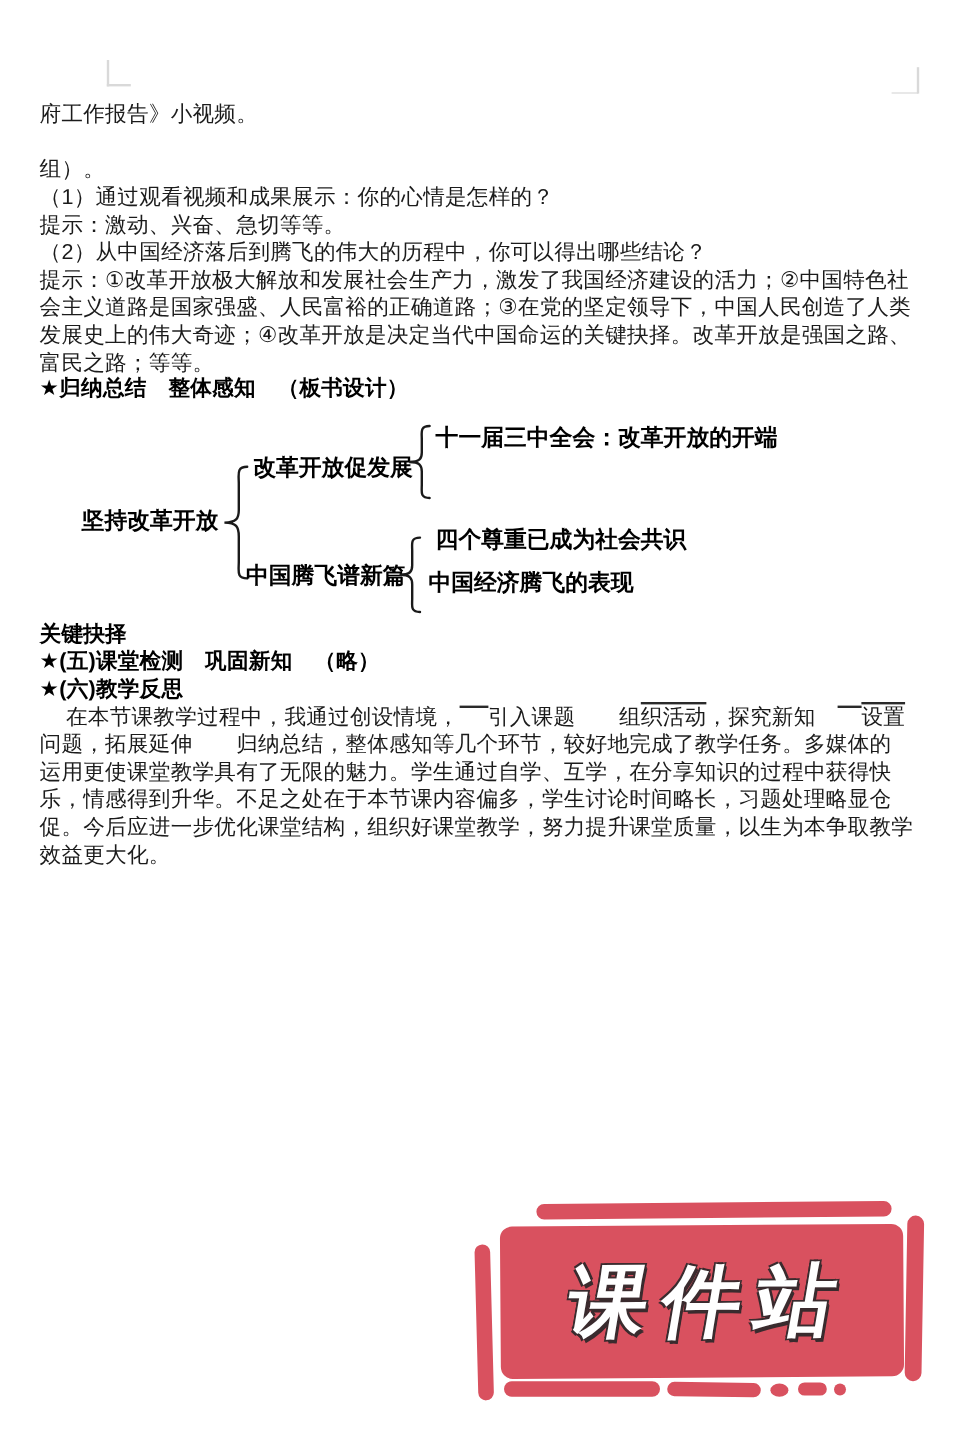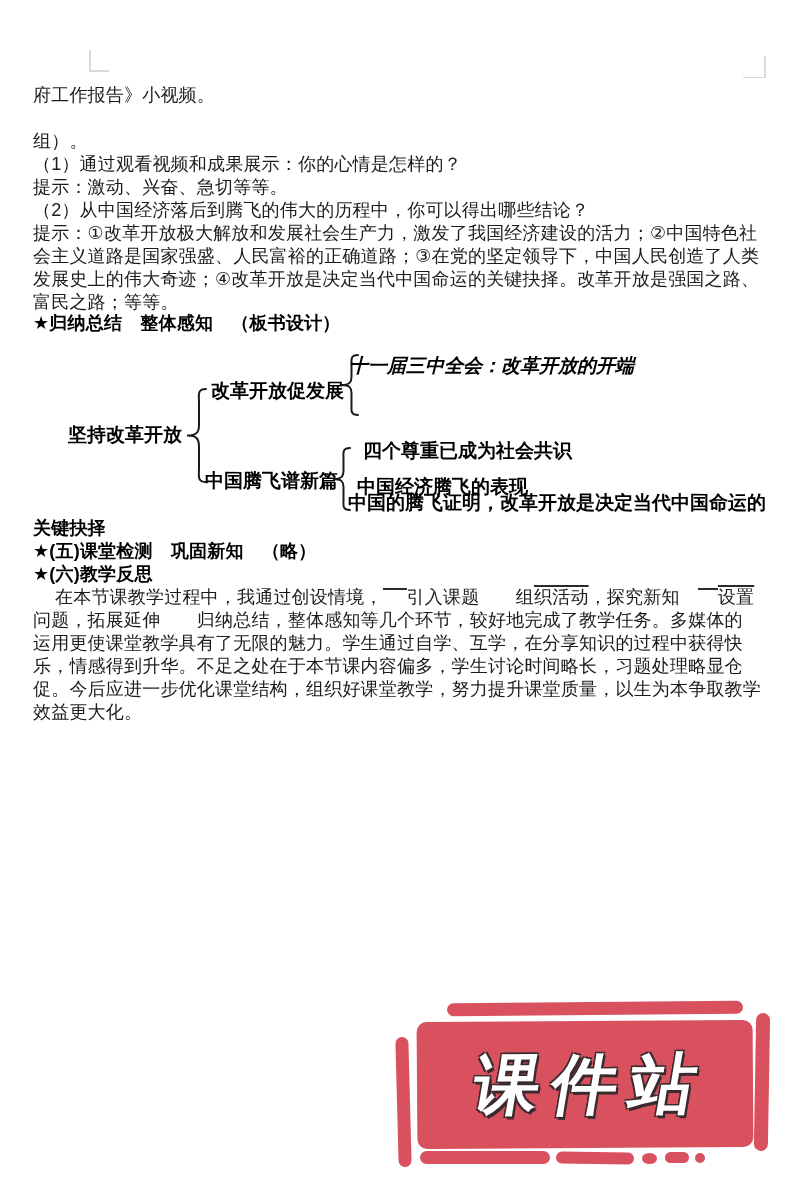--- a/index.html
+++ b/index.html
@@ -93,29 +93,28 @@
 
   <div class="dlabel" style="left:68px;top:424px;">坚持改革开放</div>
   <svg class="brace" style="left:184px;top:387px;" width="24" height="97" viewBox="0 0 24 97">
     <path d="M22,2 C13,2 15,8 15,16 L15,38 C15,45 13,48.5 3,48.5 C13,48.5 15,52 15,60 L15,81 C15,89 13,95 22,95"></path>
   </svg>
 
   <div class="dlabel" style="left:211px;top:380px;">改革开放促发展</div>
   <svg class="brace" style="left:338px;top:353px;" width="22" height="64" viewBox="0 0 22 64">
     <path d="M20,2 C12,2 13.5,7 13.5,13 L13.5,24 C13.5,29 12,32 3,32 C12,32 13.5,35 13.5,40 L13.5,51 C13.5,57 12,62 20,62"></path>
   </svg>
-  <div class="dlabel" style="left:349px;top:355px;font-style:italic;">十一届三中全会：改革开放的开端</div>
+  <div class="dlabel" style="left:363px;top:355px;">十一届三中全会：改革开放的开端</div>
   <div class="dlabel" style="left:363px;top:403px;margin-top:37px;">四个尊重已成为社会共识</div>
 
   <div class="dlabel" style="left:205px;top:470px;">中国腾飞谱新篇</div>
   <svg class="brace" style="left:330px;top:446px;" width="22" height="66" viewBox="0 0 22 66">
     <path d="M20,2 C12,2 13.5,7 13.5,13 L13.5,25 C13.5,30 12,33 3,33 C12,33 13.5,36 13.5,41 L13.5,53 C13.5,59 12,64 20,64"></path>
   </svg>
   <div class="dlabel" style="left:357px;top:476px;text-align:center;">中国经济腾飞的表现</div>
-  <div class="dlabel" style="left:348px;top:492px;">中国的腾飞证明，改革开放是决定当代中国命运的</div>
 
   <div class="line bold" style="top:517px">关键抉择</div>
 
   <div class="line bold" style="top:540px">★(五)课堂检测　巩固新知　（略）</div>
   <div class="line bold" style="top:563px">★(六)教学反思</div>
 
   <div class="line" style="top:586px;text-indent:22px;"><span>在本节课教学过程中，我通过创设情境，</span><span class="topdash"></span><span>引入课题　　</span><span>组</span><span class="overtop">织活动</span><span>，探究新知　</span><span class="topdash short"></span><span class="overtop">设置</span></div>
   <div class="line" style="top:609px">问题，拓展延伸　　归纳总结，整体感知等几个环节，较好地完成了教学任务。多媒体的</div>
   <div class="line" style="top:632px">运用更使课堂教学具有了无限的魅力。学生通过自学、互学，在分享知识的过程中获得快</div>
   <div class="line" style="top:655px">乐，情感得到升华。不足之处在于本节课内容偏多，学生讨论时间略长，习题处理略显仓</div>

